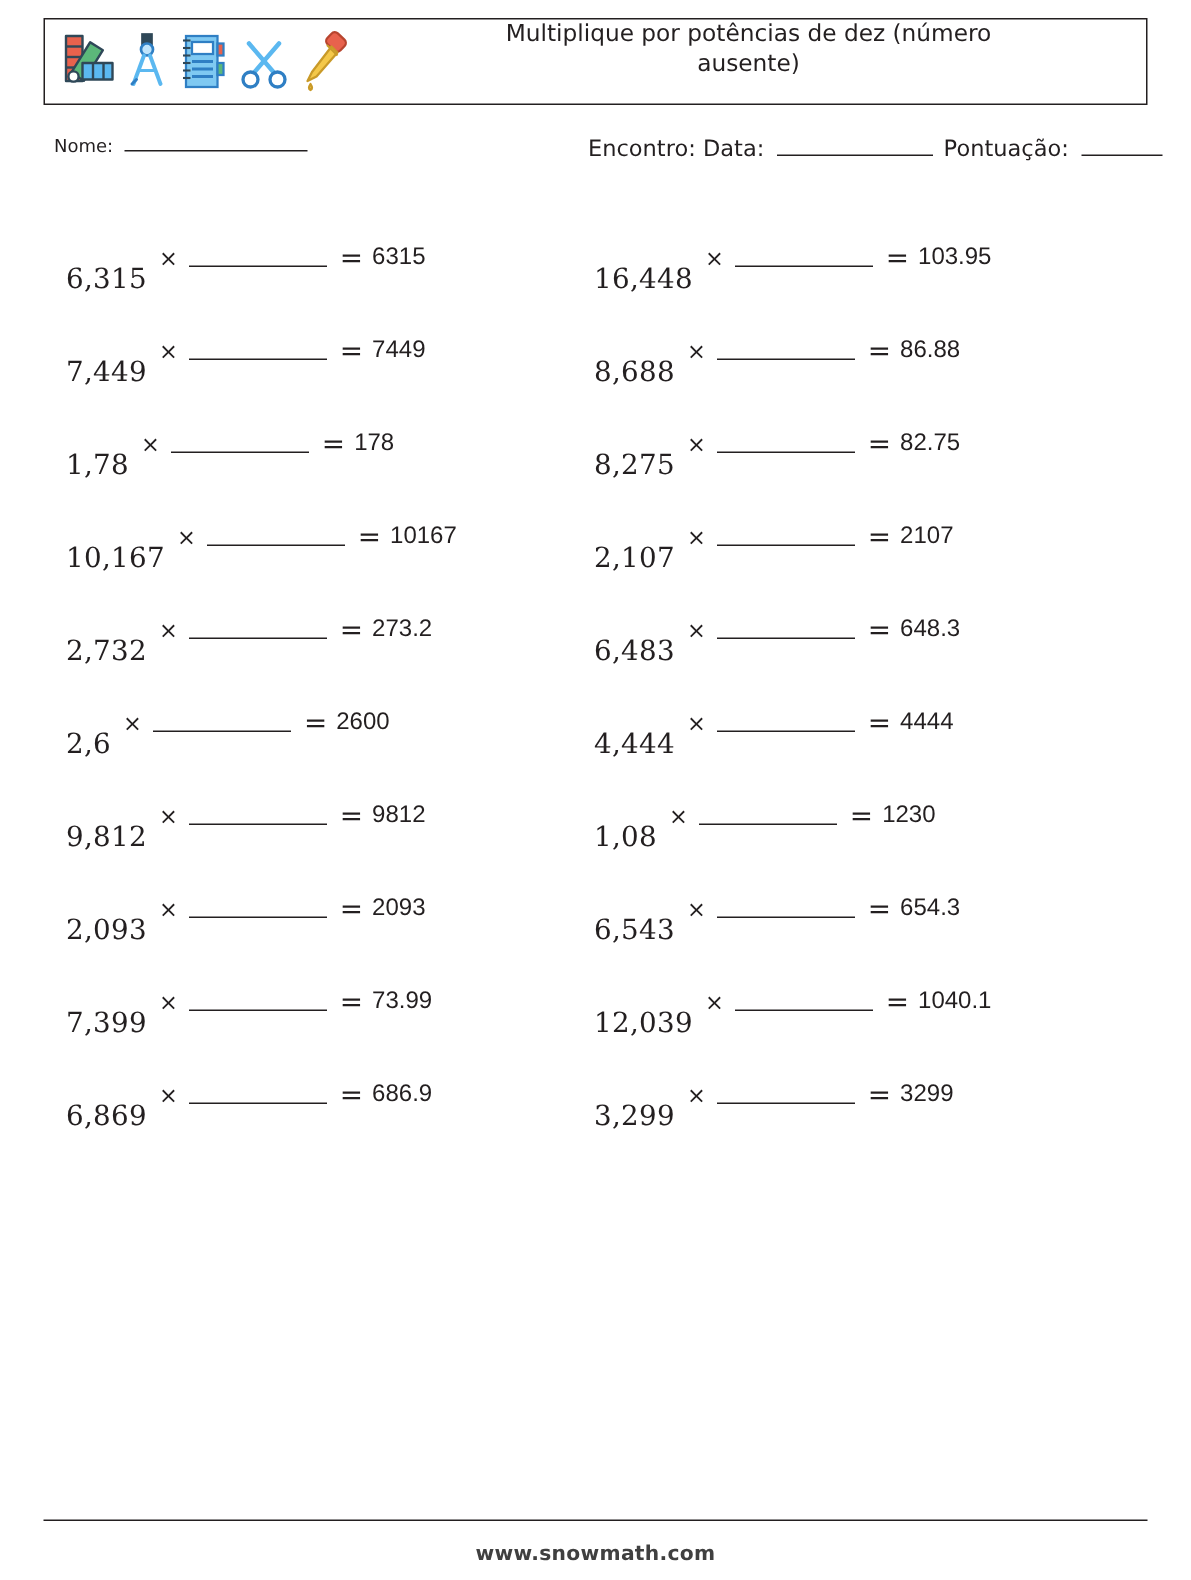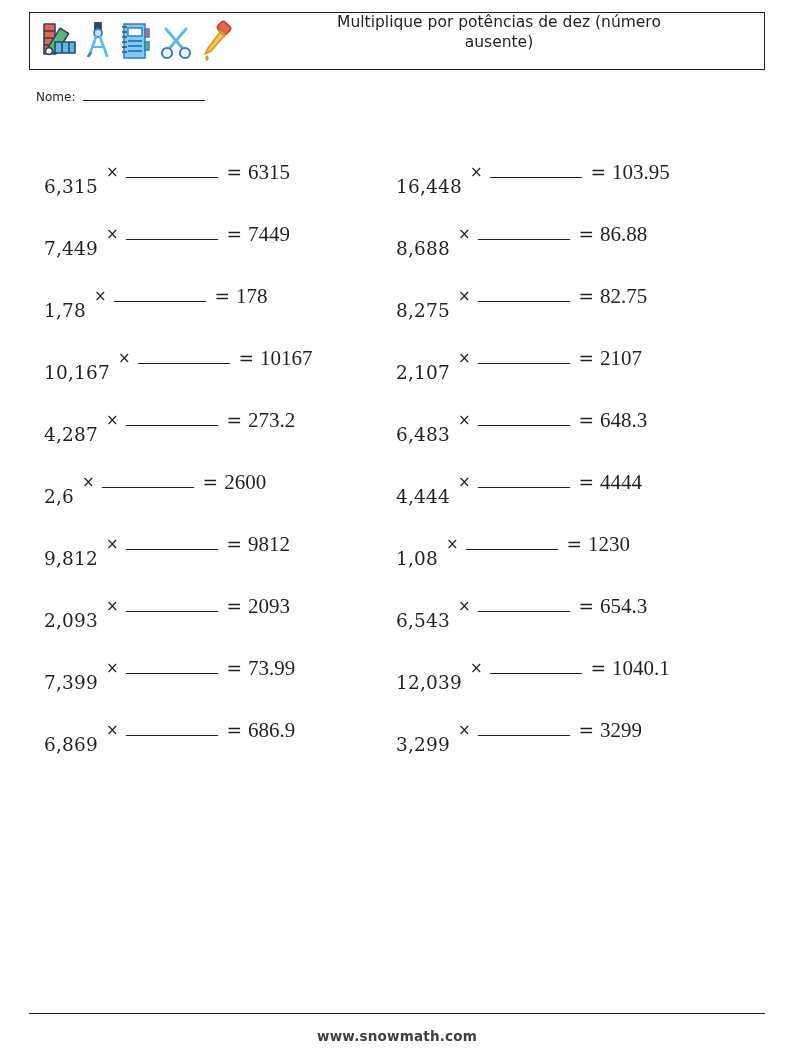--- a/index.html
+++ b/index.html
@@ -126,22 +126,22 @@
     position: relative;
     top: 5px;
   }
   .eq {
     margin-left: 9px;
     margin-right: 6px;
     font-family: "DejaVu Serif", serif;
     font-size: 18.5px;
   }
   .result {
-    font-family: Liberation Serif, serif;
-    font-size: 21px;
+    font-family: Liberation Sans, sans-serif;
+    font-size: 16px;
   }
 
   
   .footer-rule {
     position: absolute;
     left: 29px;
     top: 1013px;
     width: 736px;
     border-top: 1.6px solid #231f20;
   }
@@ -242,20 +242,26 @@
   <div class="title-wrap">
     <div class="worksheet-title">Multiplique por potências de dez (número ausente)</div>
   </div>
 </div>
 
 <div class="meta-row">
   <div class="meta-left">
     <span class="meta-label">Nome:</span>
     <span class="rule rule-name"></span>
   </div>
+  <div class="meta-right">
+    <span class="meta-label">Encontro: Data:</span>
+    <span class="rule rule-date"></span>
+    <span class="meta-label">Pontuação:</span>
+    <span class="rule rule-score"></span>
+  </div>
 </div>
 
 <div class="problems">
   <div class="prob-col col-1" id="col-1">
       <div class="prob-row">
         <span class="operand">6,315</span>
         <span class="times">×</span>
         <span class="blank" title="________"></span>
         <span class="eq">=</span>
         <span class="result">6315</span>
@@ -275,21 +281,21 @@
         <span class="result">178</span>
       </div>
       <div class="prob-row">
         <span class="operand">10,167</span>
         <span class="times">×</span>
         <span class="blank" title="________"></span>
         <span class="eq">=</span>
         <span class="result">10167</span>
       </div>
       <div class="prob-row">
-        <span class="operand">4,287</span>
+        <span class="operand">2,732</span>
         <span class="times">×</span>
         <span class="blank" title="________"></span>
         <span class="eq">=</span>
         <span class="result">273.2</span>
       </div>
       <div class="prob-row">
         <span class="operand">2,6</span>
         <span class="times">×</span>
         <span class="blank" title="________"></span>
         <span class="eq">=</span>

